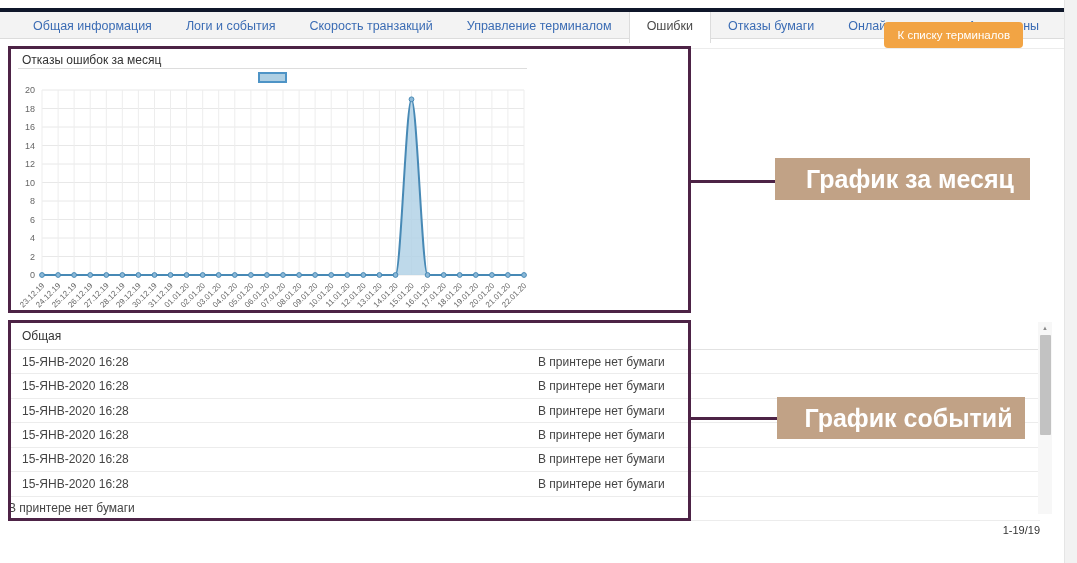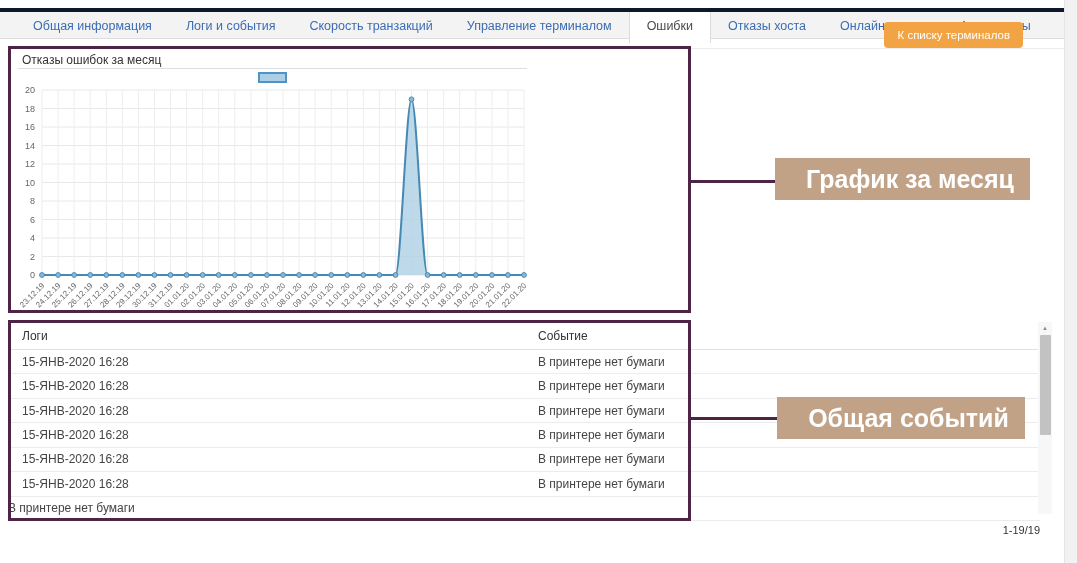--- a/index.html
+++ b/index.html
@@ -73,21 +73,21 @@
 
 <div class="page">
 
   <div class="tabbar">
     <div class="tabs" id="tabs">
         <div class="tab">Общая информация</div>
         <div class="tab">Логи и события</div>
         <div class="tab">Скорость транзакций</div>
         <div class="tab">Управление терминалом</div>
         <div class="tab active">Ошибки</div>
-        <div class="tab">Отказы хоста</div>
+        <div class="tab">Отказы бумаги</div>
         <div class="tab">Онлайн-статус</div>
         <div class="tab">Автоотмены</div>
       </div>
     <button class="back-btn">К списку терминалов</button>
   </div>
 
   <div class="panel-top-line"></div>
 
   <div class="chart-title">Отказы ошибок за месяц</div>
   <div class="chart-divider"></div>
@@ -207,22 +207,21 @@
       <circle cx="435.7" cy="205.0" r="2.4" fill="#8cb9d8" stroke="#4789b5" stroke-width="1"></circle>
       <circle cx="451.7" cy="205.0" r="2.4" fill="#8cb9d8" stroke="#4789b5" stroke-width="1"></circle>
       <circle cx="467.8" cy="205.0" r="2.4" fill="#8cb9d8" stroke="#4789b5" stroke-width="1"></circle>
       <circle cx="483.9" cy="205.0" r="2.4" fill="#8cb9d8" stroke="#4789b5" stroke-width="1"></circle>
       <circle cx="499.9" cy="205.0" r="2.4" fill="#8cb9d8" stroke="#4789b5" stroke-width="1"></circle>
       <circle cx="516.0" cy="205.0" r="2.4" fill="#8cb9d8" stroke="#4789b5" stroke-width="1"></circle>
     </svg>
 
   <div class="events">
     <div class="ev-header">
-      <div class="c1">Логи</div>
-      <div class="c2">Событие</div>
+      <div class="c1">Общая</div>
     </div>
     <div id="rows">
         <div class="ev-row">
           <div class="c1">15-ЯНВ-2020 16:28</div>
           <div class="c2">В принтере нет бумаги</div>
         </div>
         <div class="ev-row">
           <div class="c1">15-ЯНВ-2020 16:28</div>
           <div class="c2">В принтере нет бумаги</div>
         </div>
@@ -254,15 +253,15 @@
   </div>
   <div class="scroll-thumb" style="left:1039.5px; top:335px;"></div>
 
   <div class="page-strip"></div>
 
   <div class="outline chart"></div>
   <div class="outline table"></div>
   <div class="connector chart"></div>
   <div class="connector table"></div>
   <div class="callout chart">График за месяц</div>
-  <div class="callout table">Общая событий</div>
+  <div class="callout table">График событий</div>
 
 </div>
 
 </body></html>

